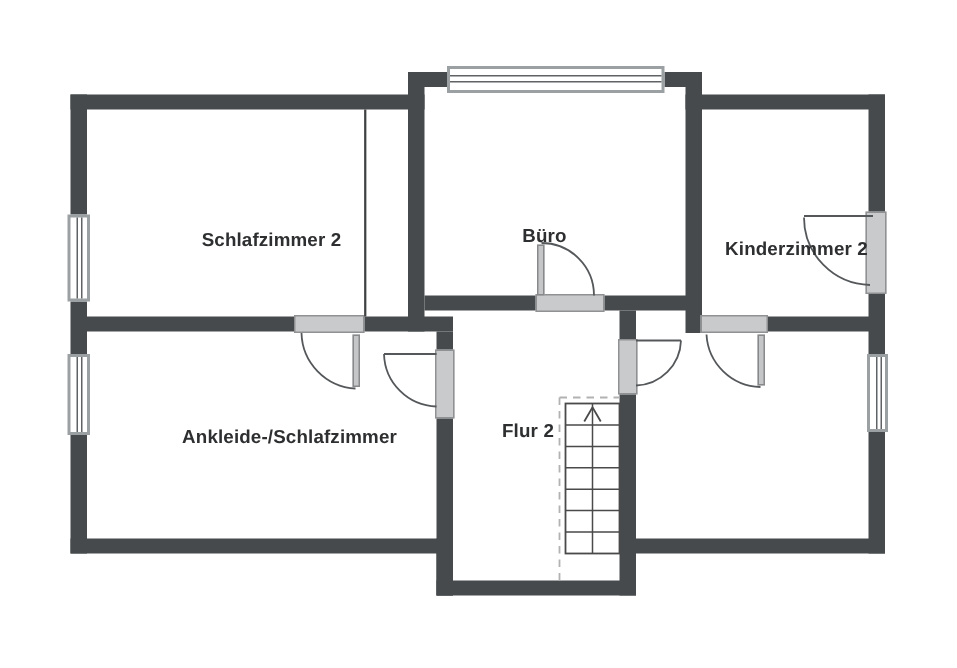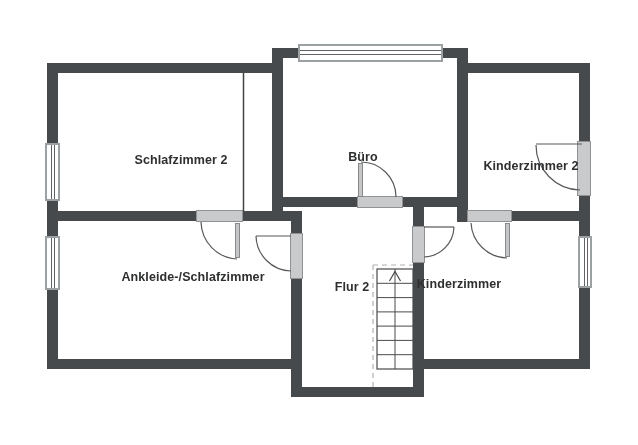--- a/index.html
+++ b/index.html
@@ -100,17 +100,16 @@
       <rect x="377" y="269" width="36" height="100" fill="#ffffff" stroke="#4a4a4a" stroke-width="1.2"></rect>
       <path d="M 377 283.3 H 413 M 377 297.6 H 413 M 377 311.9 H 413 M 377 326.1 H 413 M 377 340.4 H 413 M 377 354.7 H 413" stroke="#4a4a4a" stroke-width="1" fill="none"></path>
       <path d="M 395 269 V 369" stroke="#4a4a4a" stroke-width="1" fill="none"></path>
       <path d="M 389.5 281 L 395 271.5 L 400.5 281" stroke="#4a4a4a" stroke-width="1.2" fill="none"></path>
     </g>
   </svg>
 
   <div class="room-label" style="left:181px;top:160px;">Schlafzimmer 2</div>
   <div class="room-label" style="left:363px;top:157px;">Büro</div>
   <div class="room-label" style="left:531px;top:166px;">Kinderzimmer 2</div>
-  <div class="room-label" style="left:193px;top:277px;">Ankleide-/Schlafzimmer</div>
+  <div class="room-label" style="left:193px;top:291px;">Ankleide-/Schlafzimmer</div>
   <div class="room-label" style="left:346px;top:287px;padding-left:12px;">Flur 2</div>
-  <div class="room-label" style="left:459px;top:284px;">Kinderzimmer</div>
 
 </div>
 
 </body></html>

